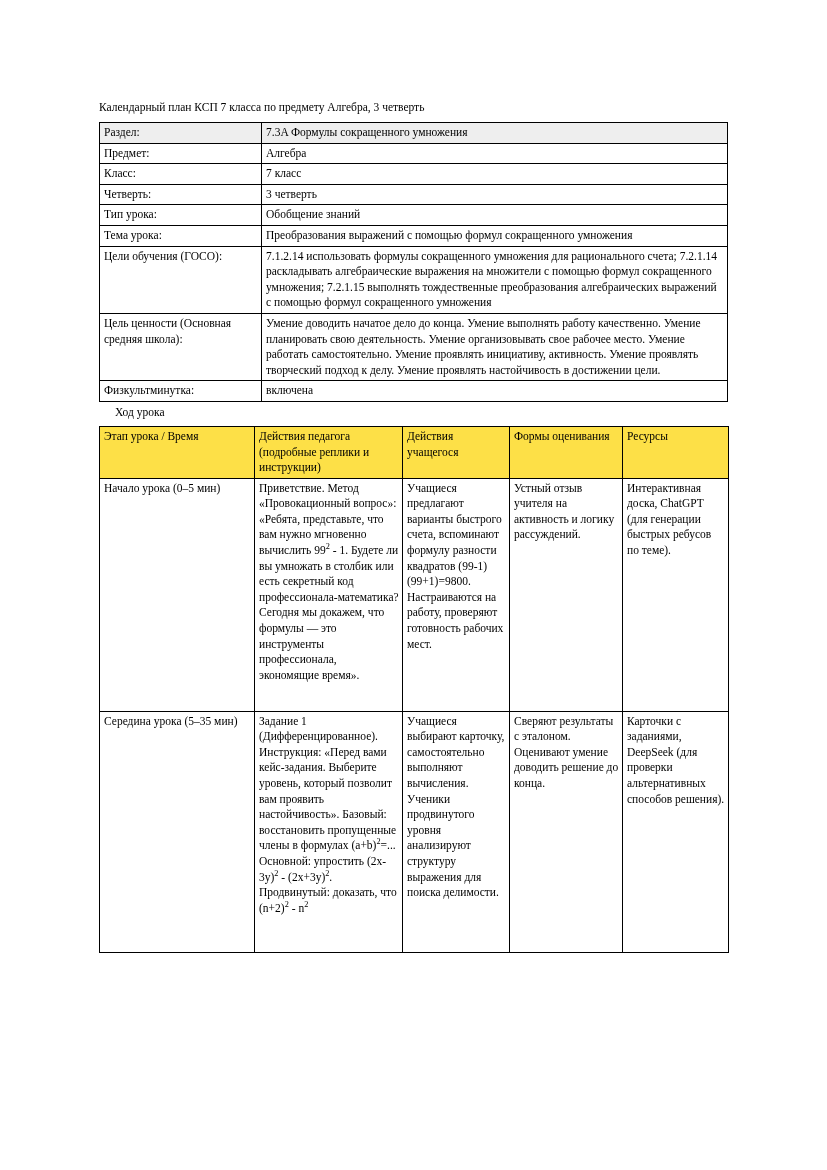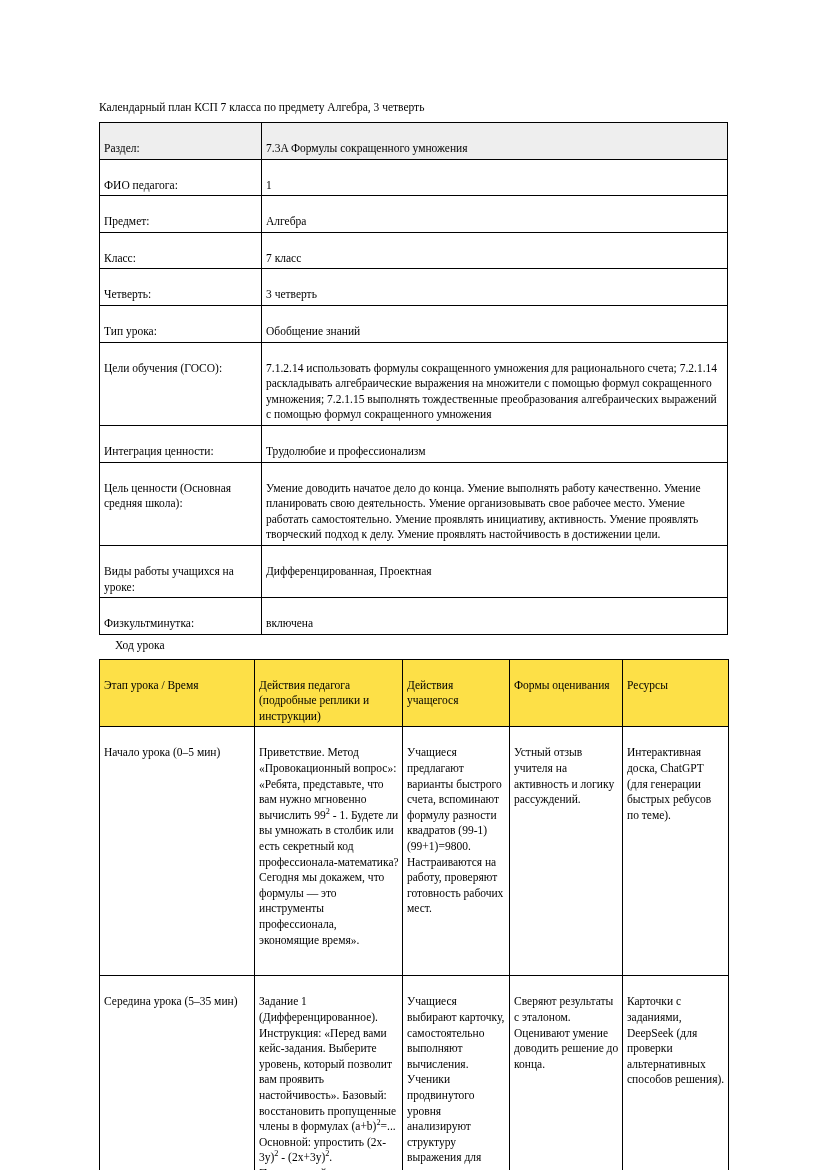--- a/index.html
+++ b/index.html
@@ -38,21 +38,21 @@
   }
   table.meta, table.flow {
     border-collapse: collapse;
     width: 629px;
     table-layout: fixed;
     font-size: 11.5px;
   }
   table.meta td, table.flow td, table.flow th {
     border: 1px solid #000000;
     vertical-align: top;
-    padding: 18px 3px 2px 4px;
+    padding: 2px 3px 2px 4px;
     line-height: 15.6px;
     font-weight: normal;
     text-align: left;
   }
   table.meta tr.shaded td {
     background: #eeeeee;
   }
   table.meta td.label {
     width: 154px;
   }
@@ -81,54 +81,46 @@
 
     <p class="doc-title">Календарный план КСП 7 класса по предмету Алгебра, 3 четверть</p>
 
     <table class="meta">
       <tbody>
           <tr class="shaded">
             <td class="label">Раздел:</td>
             <td>7.3A Формулы сокращенного умножения</td>
           </tr>
           <tr>
-            <td class="label">ФИО педагога:</td>
-            <td>1</td>
-          </tr>
-          <tr>
             <td class="label">Предмет:</td>
             <td>Алгебра</td>
           </tr>
           <tr>
             <td class="label">Класс:</td>
             <td>7 класс</td>
           </tr>
           <tr>
             <td class="label">Четверть:</td>
             <td>3 четверть</td>
           </tr>
           <tr>
             <td class="label">Тип урока:</td>
             <td>Обобщение знаний</td>
           </tr>
           <tr>
+            <td class="label">Тема урока:</td>
+            <td>Преобразования выражений с помощью формул сокращенного умножения</td>
+          </tr>
+          <tr>
             <td class="label">Цели обучения (ГОСО):</td>
             <td>7.1.2.14 использовать формулы сокращенного умножения для рационального счета; 7.2.1.14 раскладывать алгебраические выражения на множители с помощью формул сокращенного умножения; 7.2.1.15 выполнять тождественные преобразования алгебраических выражений с помощью формул сокращенного умножения</td>
           </tr>
           <tr>
-            <td class="label">Интеграция ценности:</td>
-            <td>Трудолюбие и профессионализм</td>
-          </tr>
-          <tr>
             <td class="label">Цель ценности (Основная средняя школа):</td>
             <td>Умение доводить начатое дело до конца. Умение выполнять работу качественно. Умение планировать свою деятельность. Умение организовывать свое рабочее место. Умение работать самостоятельно. Умение проявлять инициативу, активность. Умение проявлять творческий подход к делу. Умение проявлять настойчивость в достижении цели.</td>
-          </tr>
-          <tr>
-            <td class="label">Виды работы учащихся на уроке:</td>
-            <td>Дифференцированная, Проектная</td>
           </tr>
           <tr>
             <td class="label">Физкультминутка:</td>
             <td>включена</td>
           </tr>
         </tbody>
     </table>
 
     <p class="section-label">Ход урока</p>
 

